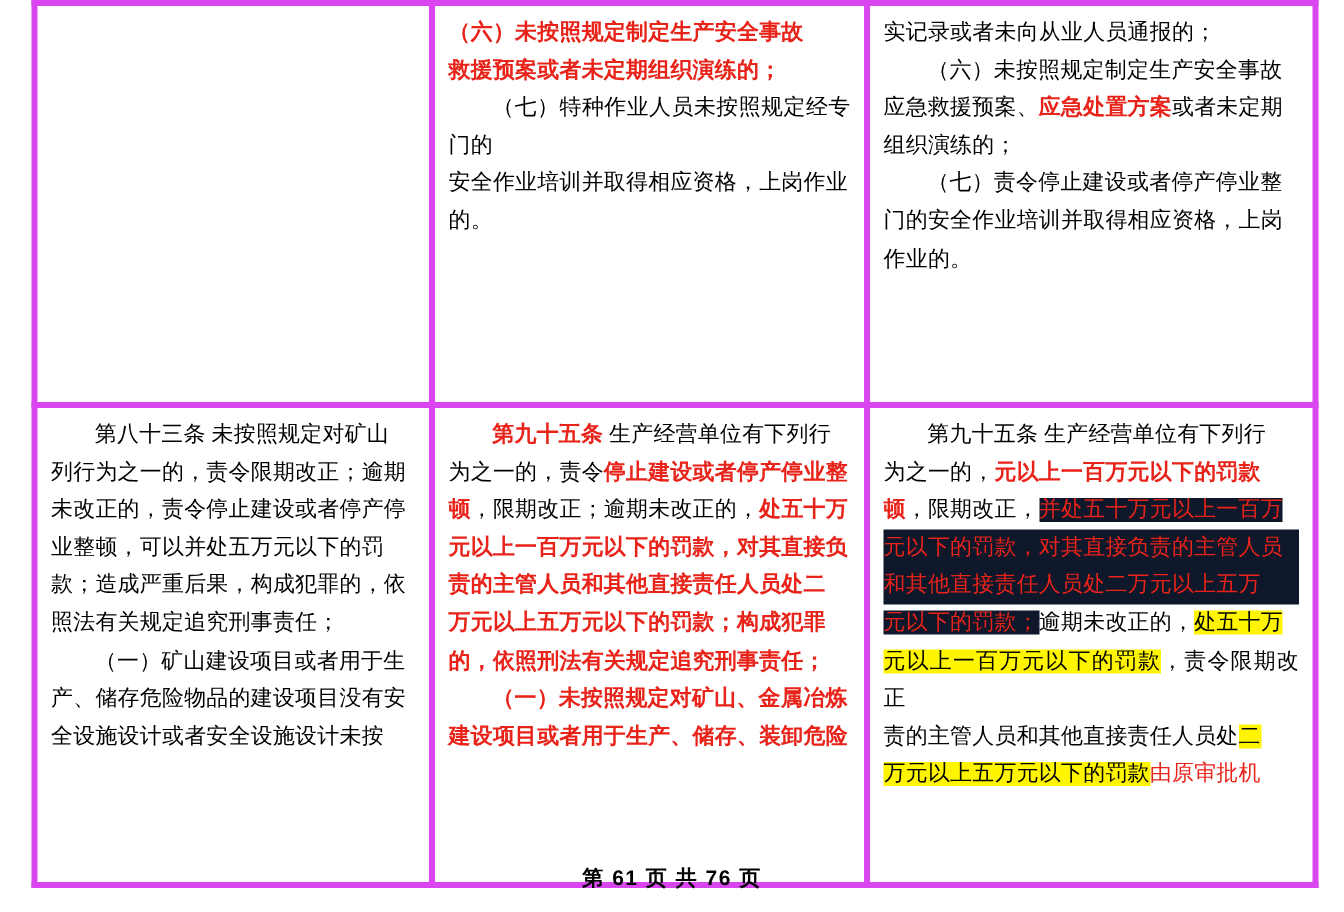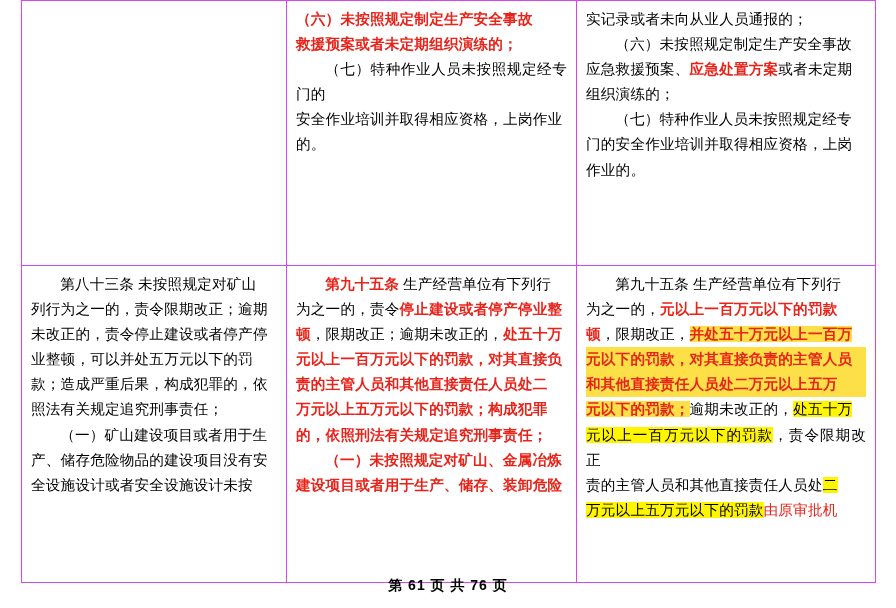--- a/index.html
+++ b/index.html
@@ -27,41 +27,41 @@
     width: 854px;
     border-collapse: collapse;
     table-layout: fixed;
   }
   .table col.c1 { width: 265px; }
   .table col.c2 { width: 290px; }
   .table col.c3 { width: 299px; }
 
   .table td {
     vertical-align: top;
-    border: 1px solid #d946ef;
+    border: 4px solid #d946ef;
     padding: 6px 9px 10px 9px;
     font-size: 14.6px;
     line-height: 1.72;
     letter-spacing: 0.2px;
   }
   .table tr.row1 td { height: 248px; }
   .table tr.row2 td { height: 300px; }
 
   p {
     margin: 0;
     text-align: justify;
     text-justify: inter-ideograph;
   }
   p.ind { text-indent: 2em; }
   p.hang { text-indent: 0; }
 
   .red { color: #e8231a; }
   .redb { color: #e8231a; font-weight: bold; }
   .hl { background: #fff500; }
-  .hlred { background: #fde047; color: #e8231a; font-weight: bold; }
+  .hlred { background: #0f172a; color: #e8231a; font-weight: normal; }
 
   .art {
     font-weight: normal;
   }
   .art-red {
     font-weight: bold;
     color: #e8231a;
   }
 
   .footer {
@@ -95,21 +95,21 @@
           <p class="hang redb">救援预案或者未定期组织演练的；</p>
           <p class="ind">（七）特种作业人员未按照规定经专门的</p>
           <p class="hang">安全作业培训并取得相应资格，上岗作业</p>
           <p class="hang">的。</p>
         </td>
         <td>
           <p class="hang">实记录或者未向从业人员通报的；</p>
           <p class="ind">（六）未按照规定制定生产安全事故</p>
           <p class="hang"><span>应急救援预案、</span><span class="redb">应急处置方案</span><span>或者未定期</span></p>
           <p class="hang">组织演练的；</p>
-          <p class="ind">（七）特种作业人员未按照规定经专</p>
+          <p class="ind">（七）责令停止建设或者停产停业整</p>
           <p class="hang">门的安全作业培训并取得相应资格，上岗</p>
           <p class="hang">作业的。</p>
         </td>
       </tr>
 
       <tr class="row2">
         <td>
           <p class="ind"><span class="art">第八十三条</span><span>  未按照规定对矿山</span></p>
           <p class="hang">列行为之一的，责令限期改正；逾期</p>
           <p class="hang">未改正的，责令停止建设或者停产停</p>

